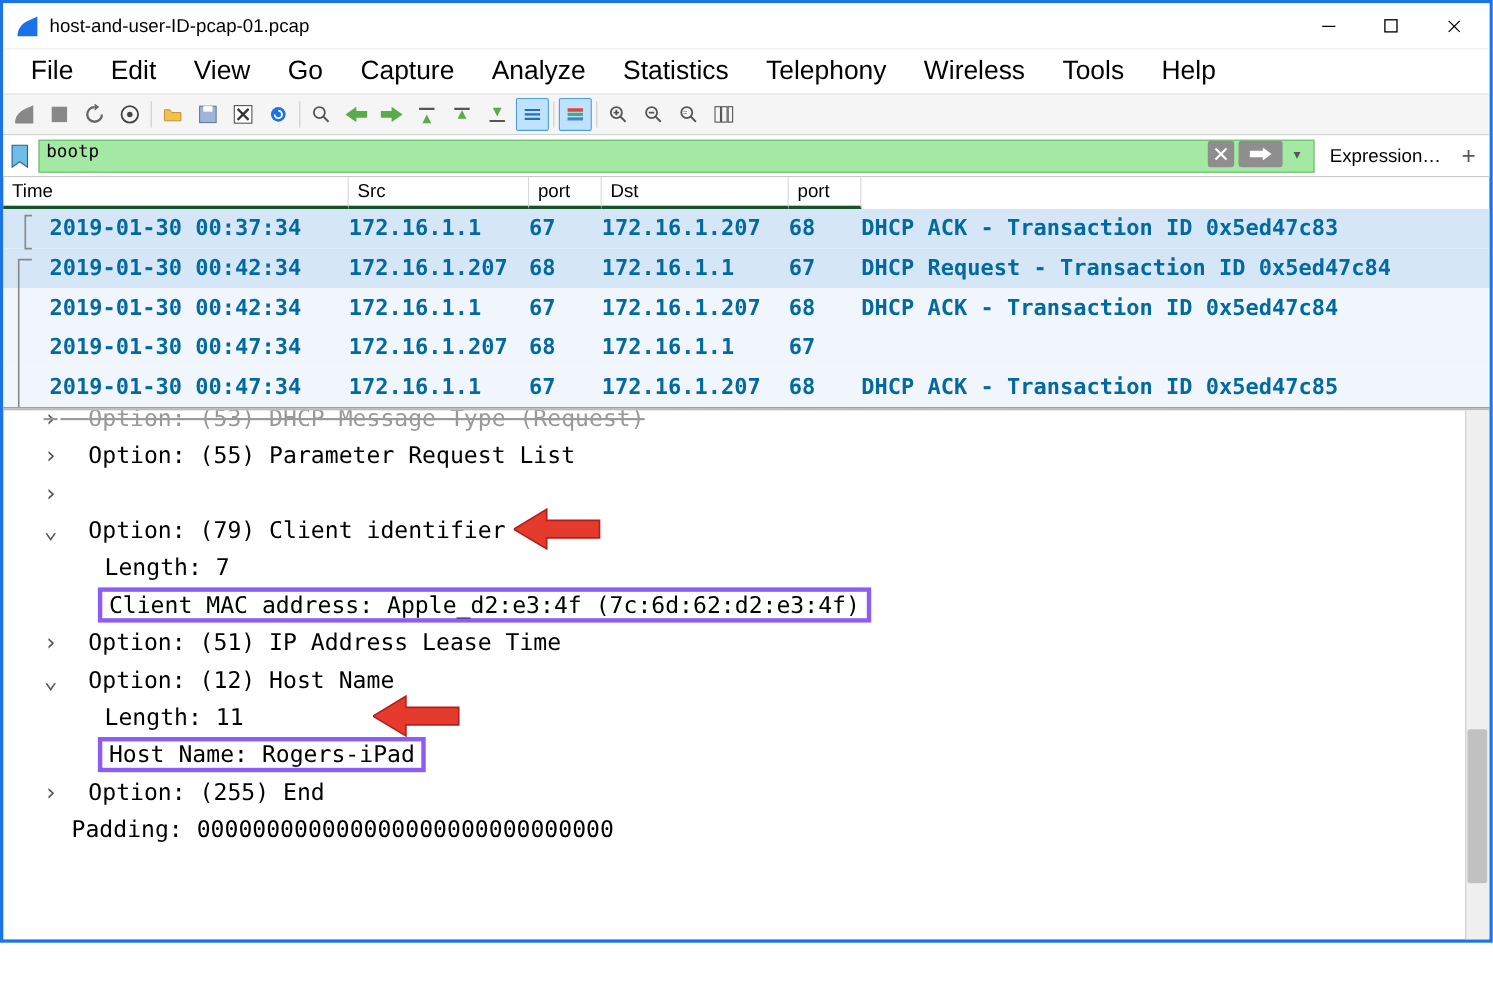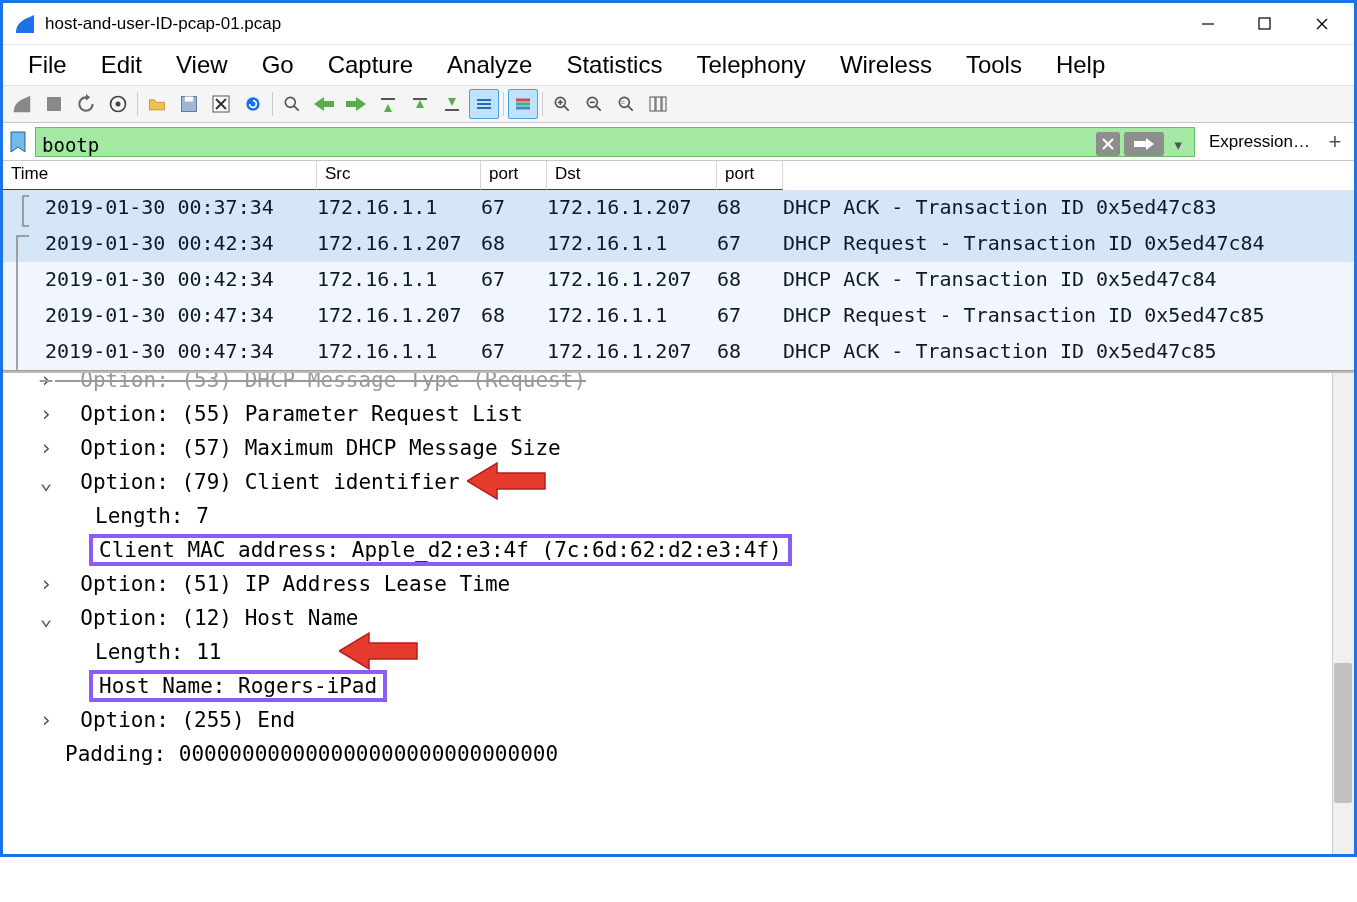--- a/index.html
+++ b/index.html
@@ -11,30 +11,30 @@
 .win-controls { display: flex; }
 .win-btn { width: 57px; height: 38px; display: flex; align-items: center; justify-content: center; color: #000; font-size: 16px; }
 .menubar { height: 40px; display: flex; align-items: center; gap: 0; padding: 0 8px; background: #fff; }
 .menu-item { padding: 6px 17px; font-size: 24px; color: #000; cursor: pointer; }
 .toolbar { height: 38px; display: flex; align-items: center; gap: 2px; padding: 2px 4px; background: #f5f5f5; border-top: 1px solid #e0e0e0; border-bottom: 1px solid #c8c8c8; }
 .tb-btn { width: 30px; height: 30px; display: flex; align-items: center; justify-content: center; color: #444; border-radius: 2px; }
 .tb-btn.active { background: #bfe2ff; border: 1px solid #4aa0de; }
 .tb-sep { width: 1px; height: 24px; background: #ccc; margin: 0 2px; }
 .filterbar { height: 38px; display: flex; align-items: center; background: #fff; border-bottom: 1px solid #c8c8c8; padding: 2px 4px; gap: 6px; }
 .bookmark-icon { width: 22px; height: 28px; display:flex; align-items:center; justify-content:center; }
-.filter-input { flex: 1; height: 30px; background: #a3e8a3; border: 1px solid #6ab96a; padding: 0 6px; font-family: Consolas, monospace; font-size: 19px; color: #000; display:flex; align-items:flex-end; justify-content:space-between; }
+.filter-input { flex: 1; height: 30px; background: #a3e8a3; border: 1px solid #6ab96a; padding: 0 6px; font-family: Consolas, monospace; font-size: 16px; color: #000; display:flex; align-items:flex-start; justify-content:space-between; }
 .filter-text { flex:1; font-family: Consolas, monospace; }
 .filter-actions { display:flex; align-items:center; gap:4px; }
 .fa-btn { height:24px; min-width:24px; border-radius:3px; background:#8e8e8e; display:flex; align-items:center; justify-content:center; color:#fff; padding: 0 4px;}
 .expr-btn { padding: 4px 8px; font-size: 17px; color:#000; }
 .plus-box { width: 22px; height:22px; display:flex; align-items:center; justify-content:center; font-size:22px; color:#555; margin-right:4px;}
 .packet-header { display: grid; grid-template-columns: 314px 164px 66px 170px 66px 1fr; height: 29px; }
-.packet-header > div { border-right: 1px solid #d8d8d8; border-bottom: 1px solid #14532d; padding: 3px 8px 3px 8px; font-size: 17px; color:#000; }
+.packet-header > div { border-right: 1px solid #d8d8d8; border-bottom: 3px solid #14532d; padding: 3px 8px 3px 8px; font-size: 17px; color:#000; }
 .packet-row { display: grid; grid-template-columns: 42px 272px 164px 66px 170px 66px 1fr; height: 36px; font-family: Consolas, monospace; font-size: 20px;}
-.packet-row > div { padding: 5px 0 0 0; color:#0f172a; white-space: nowrap; }
+.packet-row > div { padding: 5px 0 0 0; color:#0369a1; white-space: nowrap; font-weight: bold; }
 .packet-row.sel { background: #d5e7f7; }
 .packet-row.odd { background: #f0f6fc; }
 .packet-area { height: 210px; border-bottom: 1px solid #9f9f9f; position: relative; }
 .details { flex: 1; overflow: hidden; border-top: 2px solid #bbb; position: relative; padding: 6px 0 0 4px; font-family: Consolas, monospace; font-size: 21px; color: #000; }
 .tree-line { display: flex; align-items: center; height: 34px; padding-left: 24px; white-space: nowrap; }
 .tree-line .toggle { width: 18px; text-align: center; color:#555; margin-left: 6px; }
 .highlight-box { border: 4px solid #8b5cf6; padding: 0px 6px; display:inline-block; }
 .arrow-annotation { position: absolute; }
 .arrow-shape { fill:#e53b2c; stroke:#b71c1c; stroke-width:1.5; }
 .details-scroll { position:absolute; top:0; right:0; width:22px; height:100%; background:#f0f0f0; border-left:1px solid #ccc;}
@@ -282,37 +282,36 @@
         <div>68</div>
         <div>DHCP ACK      - Transaction ID 0x5ed47c84</div>
     </div>
     <div class="packet-row odd">
       <div></div>
         <div>2019-01-30 00:47:34</div>
         <div>172.16.1.207</div>
         <div>68</div>
         <div>172.16.1.1</div>
         <div>67</div>
-        <div>DHCP Request  - Transaction ID 0x5ed47c85</div>
     </div>
     <div class="packet-row odd">
       <div></div>
         <div>2019-01-30 00:47:34</div>
         <div>172.16.1.1</div>
         <div>67</div>
         <div>172.16.1.207</div>
         <div>68</div>
         <div>DHCP ACK      - Transaction ID 0x5ed47c85</div>
     </div>
   </div>
 
   <div class="details">
     <div class="tree-line" style="margin-top:-16px; text-decoration: line-through; color:#999;"><span class="toggle">›</span>&nbsp;&nbsp;<span>Option: (53) DHCP Message Type (Request)</span></div>
     <div class="tree-line"><span class="toggle">›</span>&nbsp;&nbsp;<span>Option: (55) Parameter Request List</span></div>
-    <div class="tree-line"><span class="toggle">›</span>&nbsp;&nbsp;<span>Option: (57) Maximum DHCP Message Size</span></div>
+    <div class="tree-line"><span class="toggle">›</span>&nbsp;&nbsp;</div>
     <div class="tree-line"><span class="toggle">⌄</span>&nbsp;&nbsp;<span>Option: (79) Client identifier</span></div>
     <div class="tree-line" style="padding-left:88px">
         <span>Length: 7</span>
       </div>
     <div class="tree-line" style="padding-left:82px">
         <span class="highlight-box"><span>Client MAC address: Apple_d2:e3:4f (7c:6d:62:d2:e3:4f)</span></span>
       </div>
     <div class="tree-line"><span class="toggle">›</span>&nbsp;&nbsp;<span>Option: (51) IP Address Lease Time</span></div>
     <div class="tree-line"><span class="toggle">⌄</span>&nbsp;&nbsp;<span>Option: (12) Host Name</span></div>
     <div class="tree-line" style="padding-left:88px">

